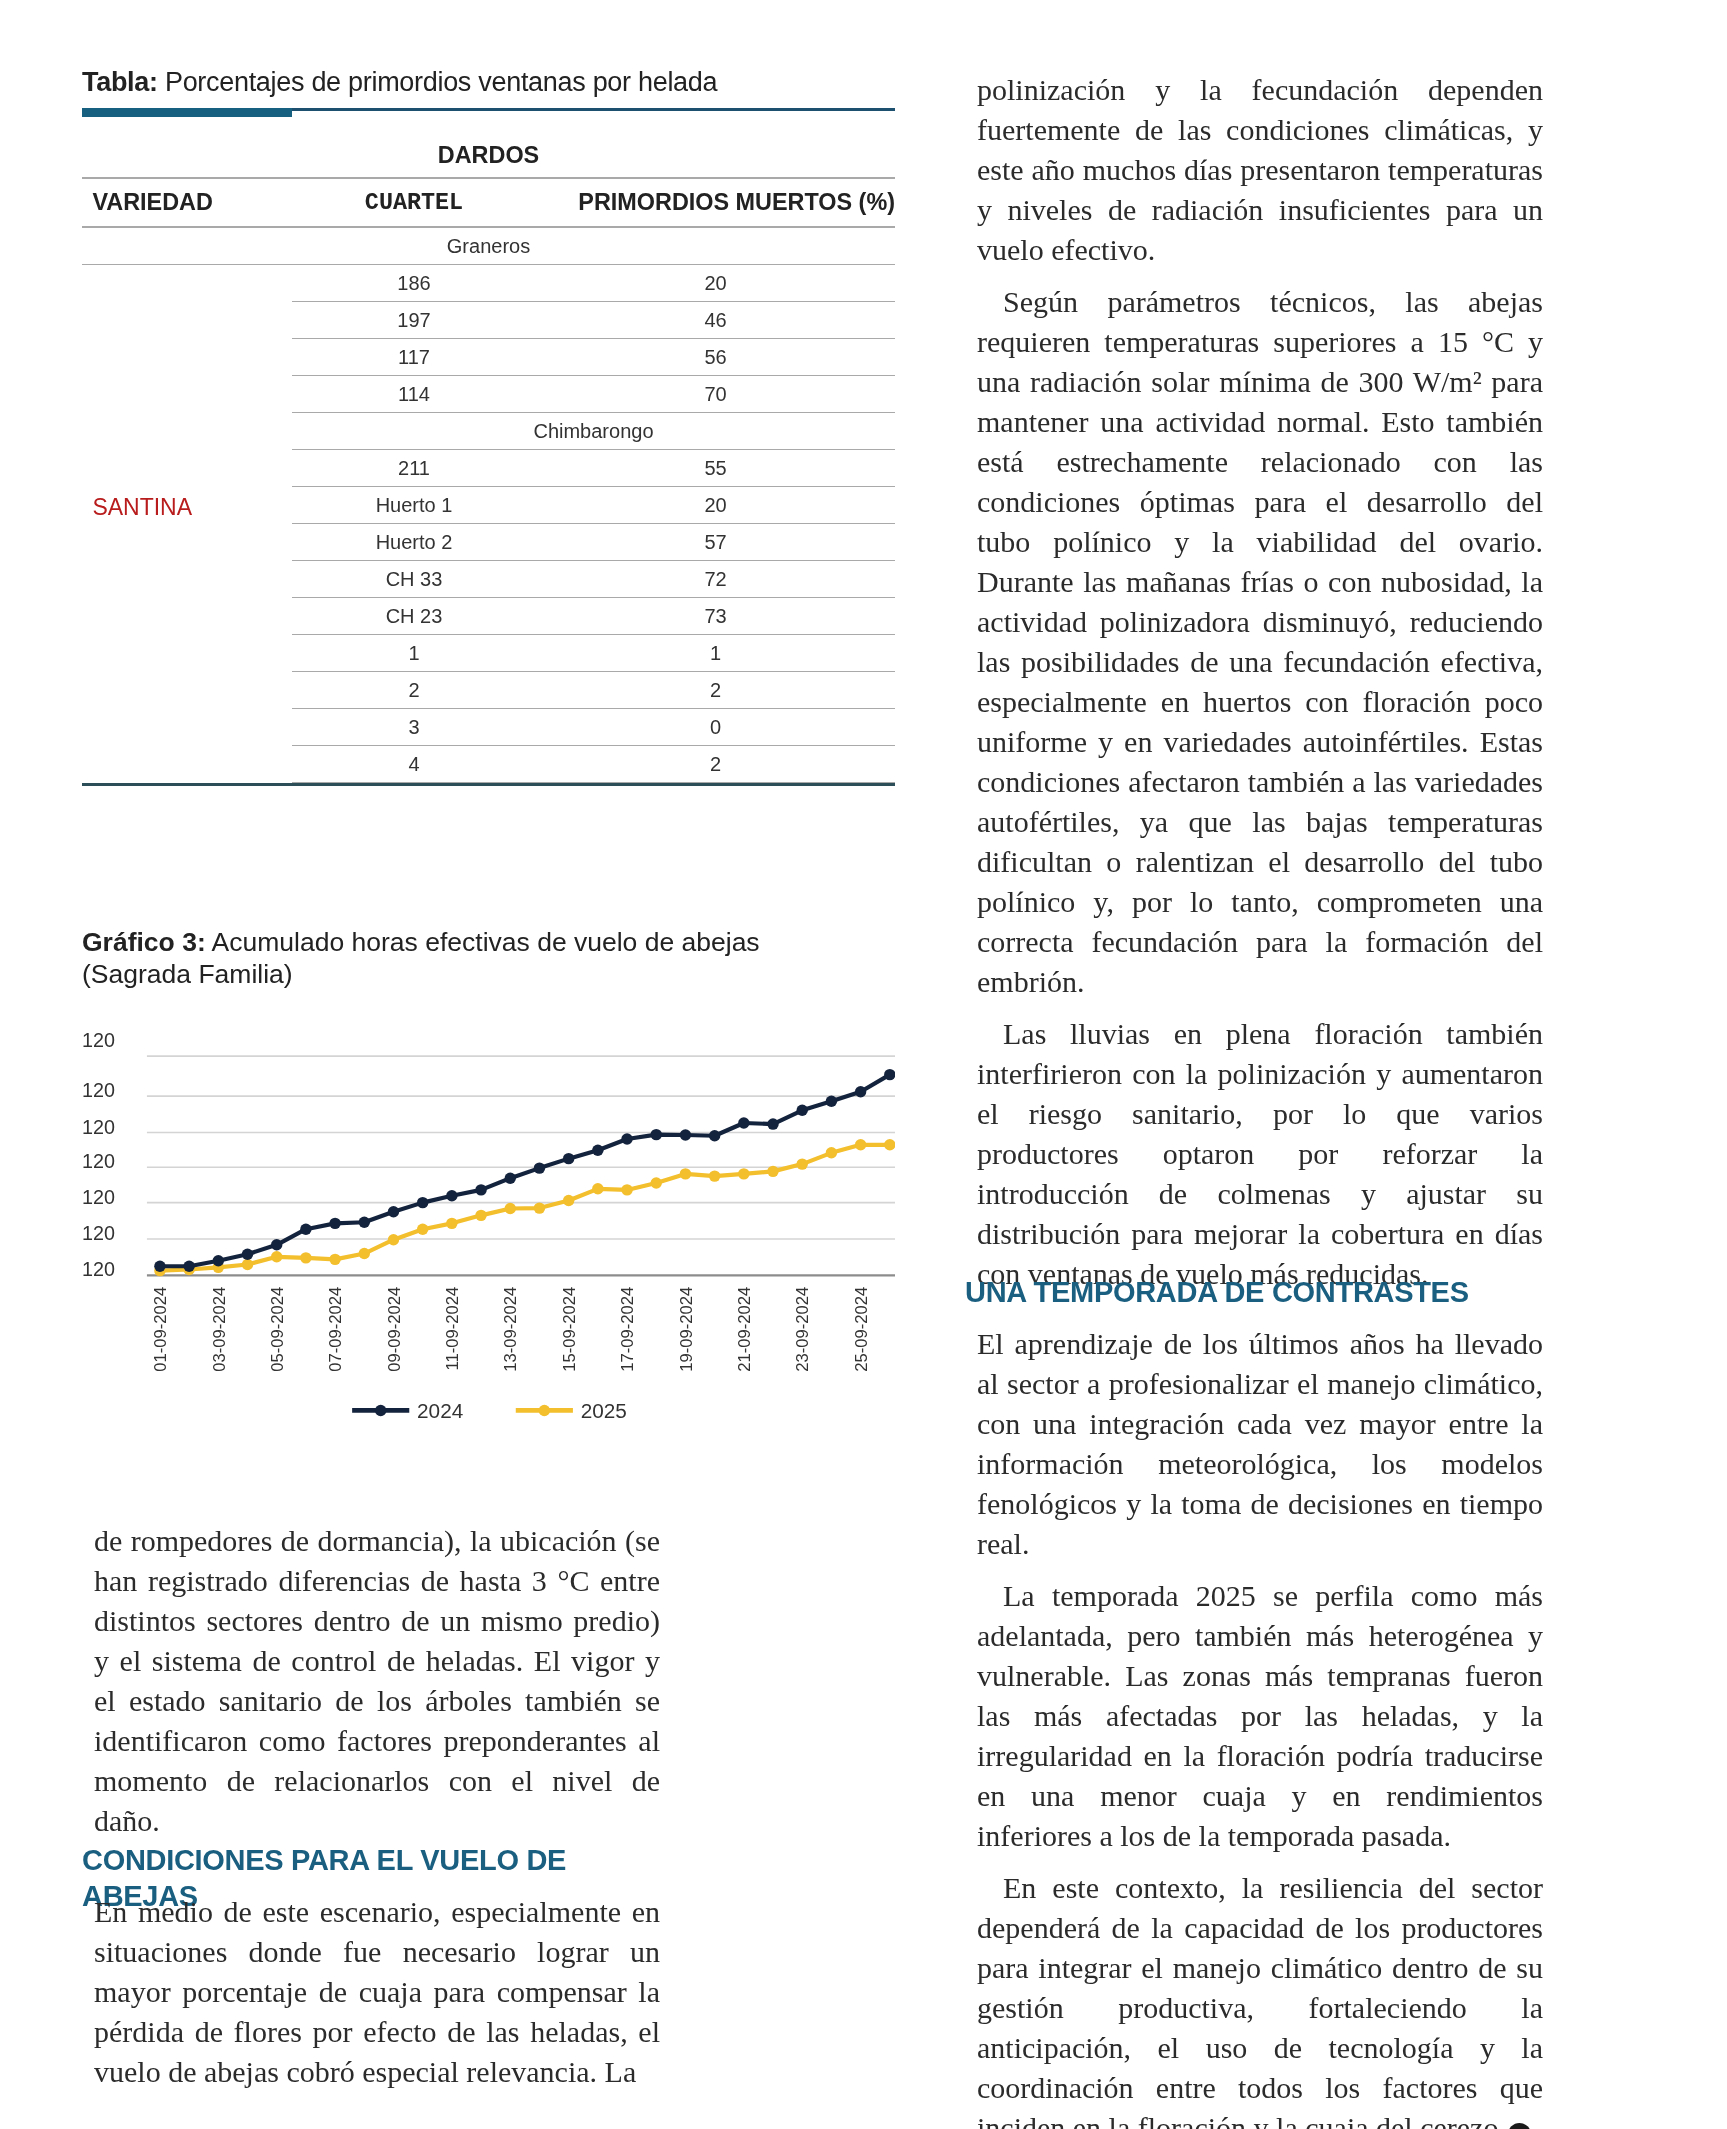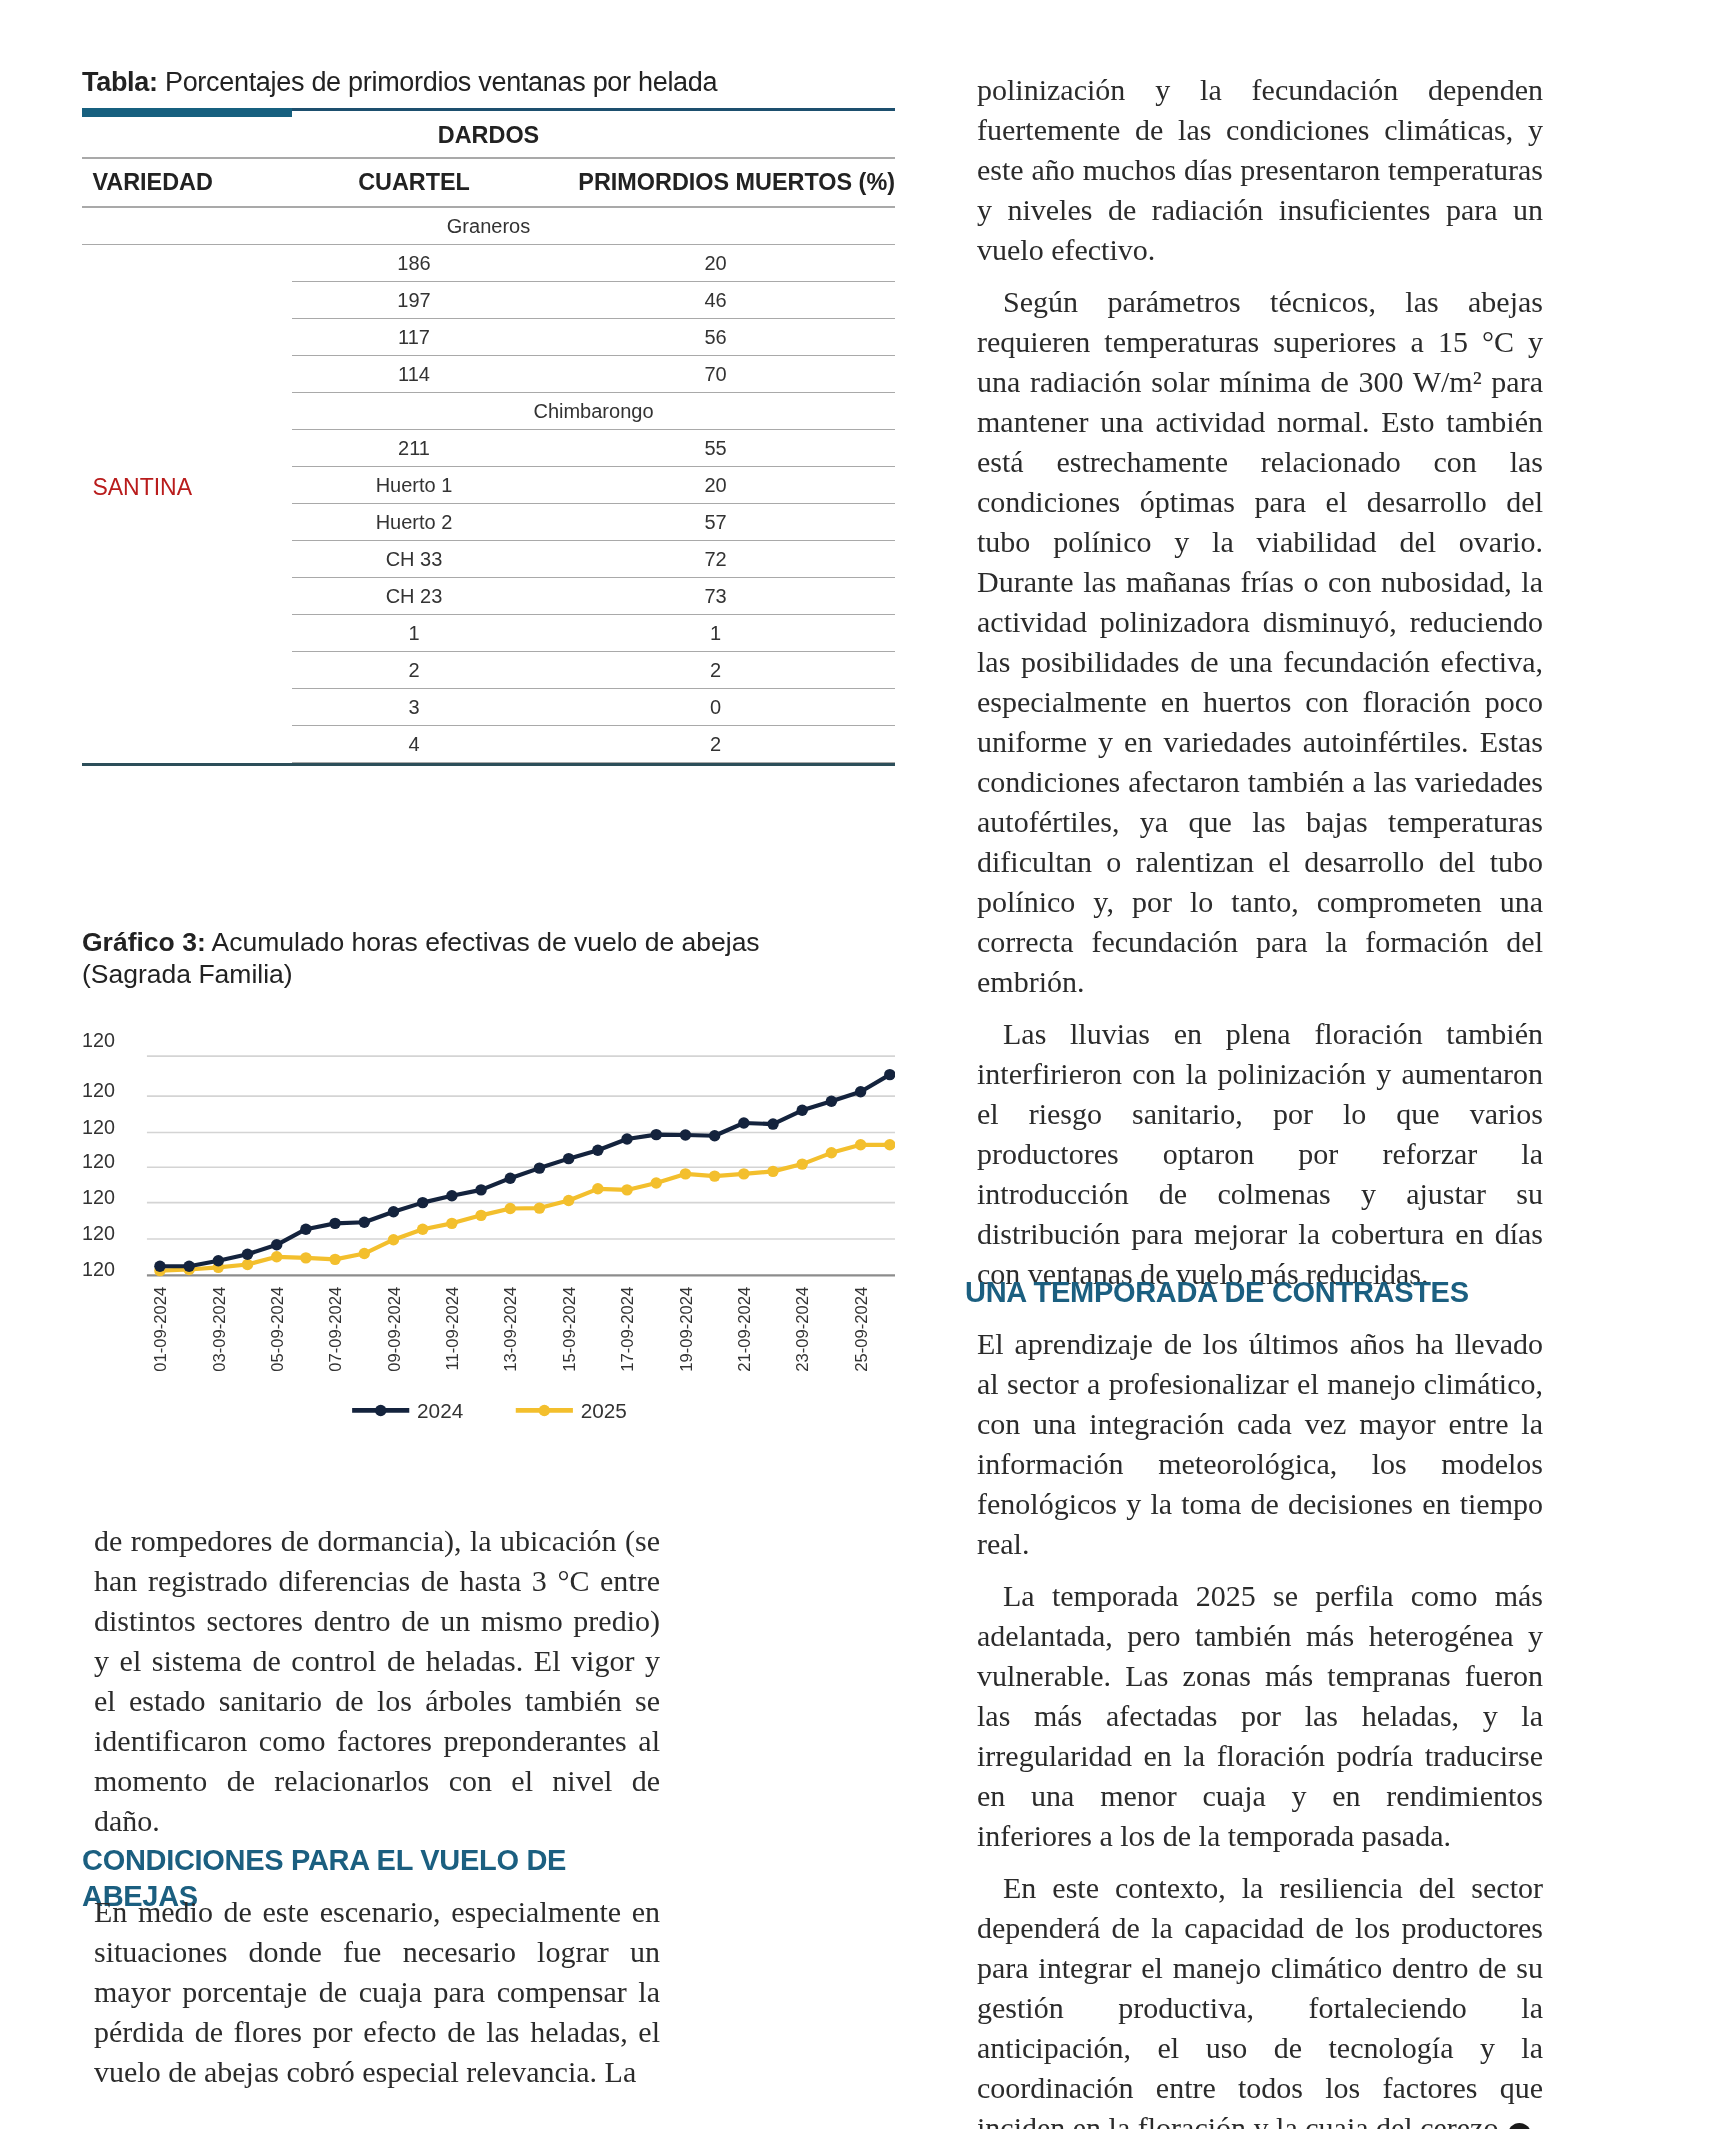--- a/index.html
+++ b/index.html
@@ -8,25 +8,25 @@
   .col-right { position: absolute; left: 965px; top: 0; width: 590px; }
 
   .sans { font-family: "Liberation Sans", "DejaVu Sans", sans-serif; }
   .serif { font-family: "Liberation Serif", "DejaVu Serif", serif; }
 
   
   .tbl-caption { position: absolute; top: 67px; left: 0; font-size: 27px; letter-spacing: -0.3px; color: #222; }
   .tbl-caption b { font-weight: 700; }
   .tbl-rule-top { position: absolute; top: 108px; left: 0; width: 813px; height: 3.1px; background: #1d4f6e; }
   .tbl-rule-accent { position: absolute; top: 108px; left: 0; width: 210px; height: 8.8px; background: #17607f; }
-  .tbl { position: absolute; top: 114px; left: 0; width: 813px; }
+  .tbl { position: absolute; top: 134px; left: 0; width: 813px; }
   .tbl .hdr-dardos { height: 43px; display: flex; align-items: center; justify-content: center; font-weight: 700; font-size: 23.4px; color: #222; border-bottom: 2.1px solid #a9a9a9; padding-left: 0; }
   .tbl .hdr-cols { height: 47px; display: flex; align-items: center; font-weight: 700; font-size: 23.4px; color: #222; border-bottom: 2.1px solid #a9a9a9; }
   .tbl .hdr-cols .c1 { width: 210px; padding-left: 10.4px; box-sizing: border-box; }
-  .tbl .hdr-cols .c2 { width: 244px; text-align: center; }
+  .tbl .hdr-cols .c2 { width: 244px; text-align: center; font-family: Liberation Mono, monospace; }
   .tbl .hdr-cols .c3 { flex: 1; text-align: right; }
   .tbl-body { position: relative; }
   .tbl-variety { position: absolute; left: 10.4px; top: 0; height: 100%; display: flex; align-items: center; font-size: 23px; color: #b91c1c; }
   .tbl-rows { margin-left: 210px; }
   .row { height: 36px; display: flex; align-items: center; font-size: 20px; color: #333; border-bottom: 1.6px solid #a9a9a9; }
   .row .cc { width: 244px; text-align: center; }
   .row .cv { flex: 1; text-align: center; }
   .group { height: 36px; display: flex; align-items: center; justify-content: center; font-size: 20px; color: #333; border-bottom: 1.6px solid #a9a9a9; padding-right: 0; }
   .group.first { margin-left: -210px; padding-left: 210px; }
   .tbl-rule-bottom { height: 3.1px; background: #2c4e59; margin-left: -210px; }

